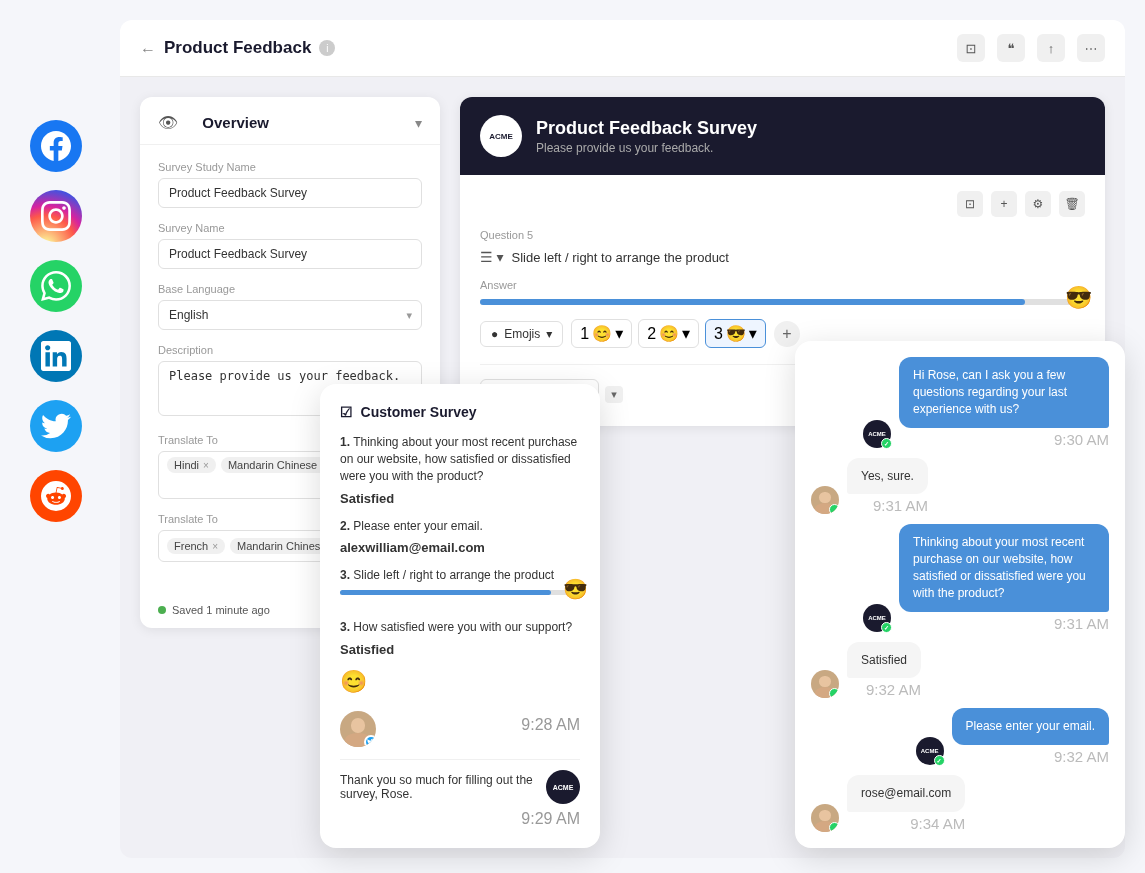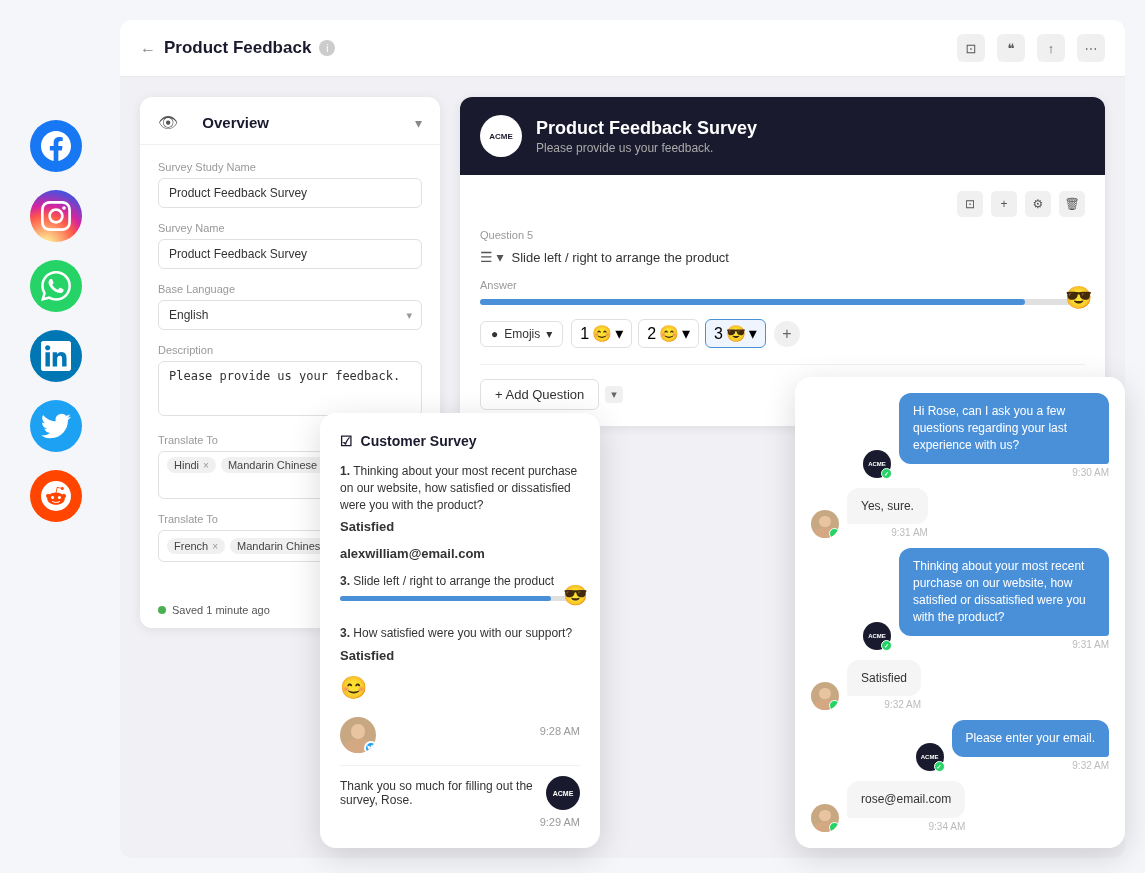--- a/index.html
+++ b/index.html
@@ -446,21 +446,21 @@
       right: -2px;
       width: 14px;
       height: 14px;
       border-radius: 50%;
       background: #1da1f2;
       border: 2px solid #fff;
       display: flex;
       align-items: center;
       justify-content: center;
     }
-    .cs-time { font-size: 11px; color: #999; }
+    .cs-time { font-size: 16px; color: #999; }
     .cs-thank-row {
       display: flex;
       align-items: center;
       gap: 10px;
       margin-top: 12px;
       padding-top: 10px;
       border-top: 1px solid #f0f0f0;
     }
     .cs-thank-text { font-size: 12px; color: #333; flex: 1; }
     .cs-acme-badge {
@@ -503,21 +503,21 @@
     .chat-bubble.sent {
       background: #4a90d9;
       color: #fff;
       border-bottom-right-radius: 3px;
     }
     .chat-bubble.received {
       background: #f5f5f5;
       color: #333;
       border-bottom-left-radius: 3px;
     }
-    .chat-time { font-size: 10px; color: #bbb; text-align: right; margin-top: 3px; }
+    .chat-time { font-size: 15px; color: #bbb; text-align: right; margin-top: 3px; }
     .chat-avatar {
       width: 28px;
       height: 28px;
       border-radius: 50%;
       background: #c8a882;
       flex-shrink: 0;
       position: relative;
       overflow: hidden;
       display: flex;
       align-items: flex-end;
@@ -764,20 +764,24 @@
         <span>☑</span>
         <span>Customer Survey</span>
       </div>
 
       <div class="cs-q">
         <span class="cs-q-num">1.</span>
         Thinking about your most recent purchase on our website, how satisfied or dissatisfied were you with the product?
       </div>
       <div class="cs-answer">Satisfied</div>
 
+      <div class="cs-q">
+        <span class="cs-q-num">2.</span>
+        Please enter your email.
+      </div>
       <div class="cs-answer">alexwilliam@email.com</div>
 
       <div class="cs-q">
         <span class="cs-q-num">3.</span>
         Slide left / right to arrange the product
       </div>
       <div class="cs-slider-track">
         <div class="cs-slider-fill"></div>
         <span class="cs-slider-emoji">😎</span>
       </div>

